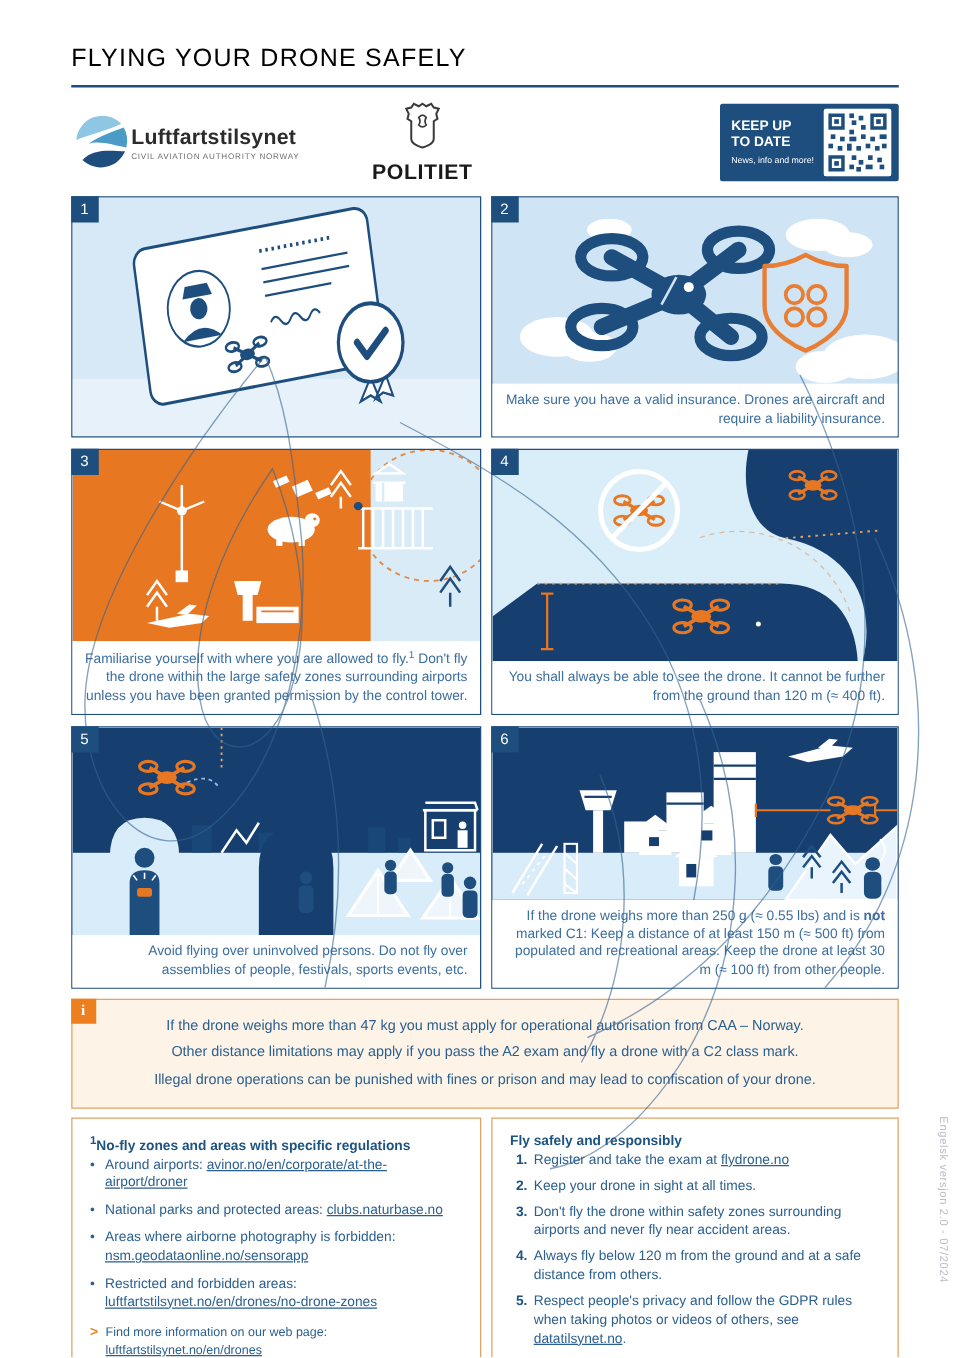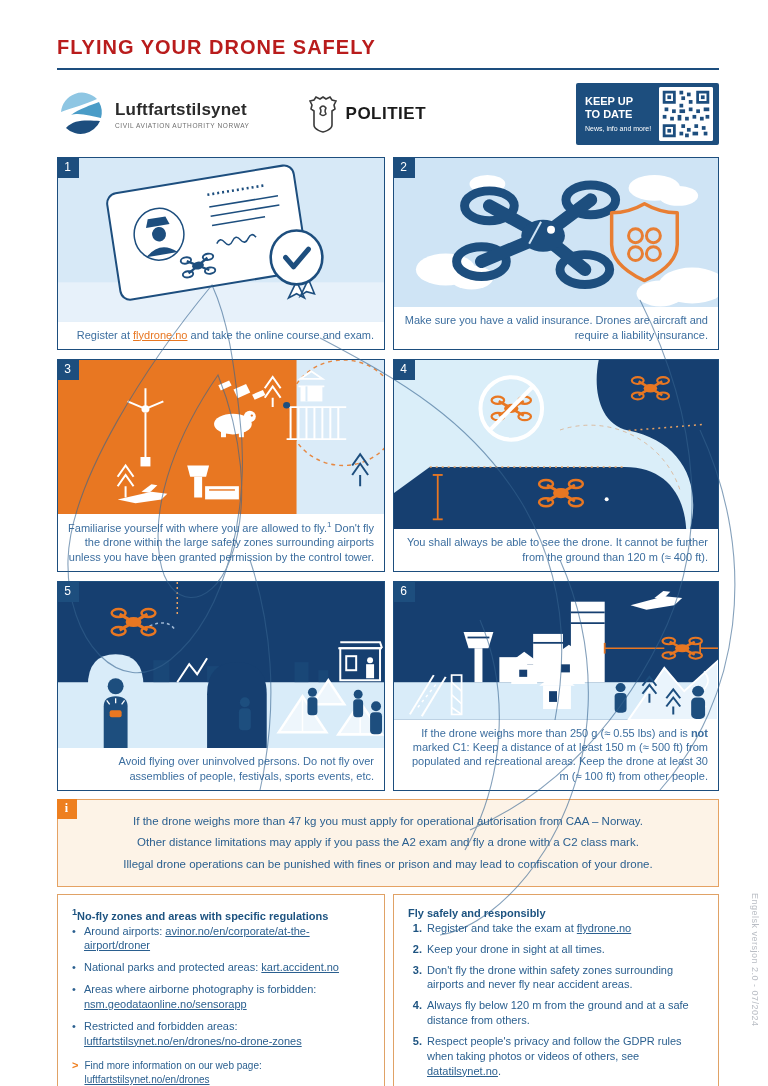--- a/index.html
+++ b/index.html
@@ -1,27 +1,27 @@
 <!DOCTYPE html>
 <html><head>
 <meta charset="utf-8">
 <style>
   html,body{margin:0;padding:0;background:#fff;}
   .page{position:relative;width:768px;height:1086px;background:#fff;overflow:hidden;
         font-family:"Liberation Sans",sans-serif;color:#2a5f8f;}
   .content{margin-left:57px;width:662px;}
 
   
-  .title{margin-top:36px;font-size:20px;font-weight:bold;letter-spacing:1px;color:#b91c1c;}
+  .title{margin-top:36px;font-size:20px;font-weight:normal;letter-spacing:1px;color:#000000;}
   .rule{margin-top:9px;border-top:2px solid #1d4e7e;}
   .logo-row{margin-top:13px;display:flex;align-items:center;height:62px;}
-  .caa{display:flex;align-items:center;gap:10px;}
+  .caa{display:flex;align-items:center;}
   .caa-text .caa-name{font-size:17px;font-weight:bold;color:#2b2b2b;letter-spacing:.2px;}
   .caa-text .caa-sub{font-size:6.5px;color:#6e6e6e;letter-spacing:.6px;margin-top:2px;}
-  .police{display:flex;align-items:center;gap:8px;margin-left:58px;}
+  .police{display:flex;align-items:center;gap:8px;margin-left:58px;flex-direction:column;}
   .police-name{font-size:17px;font-weight:bold;color:#1a1a1a;letter-spacing:.5px;}
   .keepup{margin-left:auto;width:143px;height:62px;background:#1d4e7e;border-radius:2px;
           display:flex;align-items:center;}
   .keepup-text{width:72px;padding-left:9px;color:#fff;}
   .keepup-text .k1{font-size:11px;font-weight:bold;line-height:1.2;}
   .keepup-text .k2{font-size:7px;margin-top:3px;line-height:1.3;}
   .qr{width:54px;height:54px;background:#fff;border-radius:2px;margin-left:2px;}
 
   
   .grid{margin-top:12px;display:grid;grid-template-columns:328px 326px;column-gap:8px;row-gap:9px;}
@@ -175,23 +175,20 @@
                   <use href="#mini-drone"></use>
                 </g>
             </g>
             <g>
               <path d="M232,135 l8,-16 8,16 -8,-4 z M244,133 l8,-16 6,14 -8,-2 z" fill="#fff" stroke="#1d4e7e" stroke-width="1.6"></path>
               <circle cx="240" cy="96" r="26" fill="#fff" stroke="#1d4e7e" stroke-width="2.6"></circle>
               <path d="M229,96 l8,9 l15,-17" fill="none" stroke="#1d4e7e" stroke-width="5" stroke-linecap="round" stroke-linejoin="round"></path>
             </g>
           </svg>
         </div>
-        <div class="caption">
-          <span>Register at </span><a href="#">flydrone.no</a><span> and take the online course and exam.</span>
-        </div>
       </div>
 
       <div class="panel h1r">
         <div class="badge">2</div>
         <div class="illus">
           <svg viewBox="0 0 326 150" preserveAspectRatio="none">
             <rect width="326" height="150" fill="#cfe4f5"></rect>
             <g fill="#fff">
               <ellipse cx="52" cy="112" rx="30" ry="16"></ellipse>
                 <ellipse cx="78" cy="120" rx="22" ry="12"></ellipse>
@@ -473,21 +470,21 @@
       <div>If the drone weighs more than 47 kg you must apply for operational autorisation from CAA – Norway.</div>
       <div>Other distance limitations may apply if you pass the A2 exam and fly a drone with a C2 class mark.</div>
       <div>Illegal drone operations can be punished with fines or prison and may lead to confiscation of your drone.</div>
     </div>
 
     <div class="bottom">
       <div class="box">
         <div class="box-title"><sup>1</sup><span>No-fly zones and areas with specific regulations</span></div>
         <ul class="blist">
           <li><span>Around airports: </span><a href="#">avinor.no/en/corporate/at-the-airport/droner</a></li>
-          <li><span>National parks and protected areas: </span><a href="#">kart.accident.no</a></li>
+          <li><span>National parks and protected areas: </span><a href="#">clubs.naturbase.no</a></li>
           <li><span>Areas where airborne photography is forbidden: </span><a href="#">nsm.geodataonline.no/sensorapp</a></li>
           <li><span>Restricted and forbidden areas: </span><a href="#">luftfartstilsynet.no/en/drones/no-drone-zones</a></li>
         </ul>
         <div class="findmore">
           <span class="chev">&gt;</span>
           <span><span>Find more information on our web page: </span><a href="#">luftfartstilsynet.no/en/drones</a></span>
         </div>
       </div>
 
       <div class="box">

